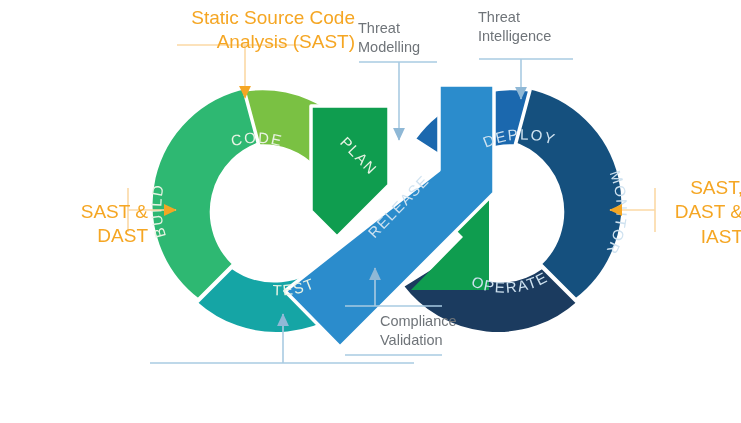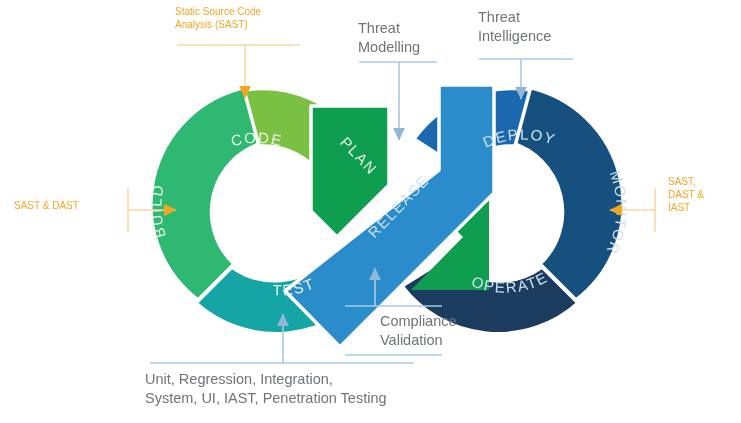--- a/index.html
+++ b/index.html
@@ -19,21 +19,21 @@
     fill:#e9f3e4;
     font-weight:400;
   }
   .seg-label.blue{fill:#cfe2f0;}
   .ann{
     position:absolute;
     font-family:"Liberation Sans", sans-serif;
     line-height:1.28;
     white-space:pre-line;
   }
-  .ann-orange{color:#f5a623;font-size:10px;}
+  .ann-orange{color:#f5a623;font-size:19px;text-align:right;}
   .ann-gray{color:#6f7479;font-size:14.5px;}
 </style>
 </head>
 <body>
 
 <div id="stage">
 
   <svg width="741" height="423" viewBox="0 0 741 423">
 
     <defs>
@@ -207,31 +207,29 @@
 
     <g>
       <line x1="150" y1="363" x2="414" y2="363" stroke="#a9cbe2" stroke-width="1.6"></line>
       <line x1="283" y1="363" x2="283" y2="314" stroke="#a9cbe2" stroke-width="1.6" marker-end="url(#ahBlue)"></line>
     </g>
   </svg>
 
   <div class="ann ann-orange" style="left:175px;top:6px;width:180px;">Static Source Code
 Analysis (SAST)</div>
 
-  <div class="ann ann-orange" style="left:14px;top:200px;width:120px;">SAST &amp; DAST</div>
+  <div class="ann ann-orange" style="left:28px;top:200px;width:120px;">SAST &amp; DAST</div>
 
   <div class="ann ann-orange" style="left:668px;top:176px;width:75px;">SAST,
 DAST &amp;
 IAST</div>
 
   <div class="ann ann-gray" style="left:358px;top:19px;width:110px;">Threat
 Modelling</div>
 
   <div class="ann ann-gray" style="left:478px;top:8px;width:120px;">Threat
 Intelligence</div>
 
   <div class="ann ann-gray" style="left:380px;top:312px;width:130px;">Compliance
 Validation</div>
 
-  <div class="ann ann-gray" style="left:145px;top:370px;width:310px;">Unit, Regression, Integration,
-System, UI, IAST, Penetration Testing</div>
 
 </div>
 
 </body></html>

